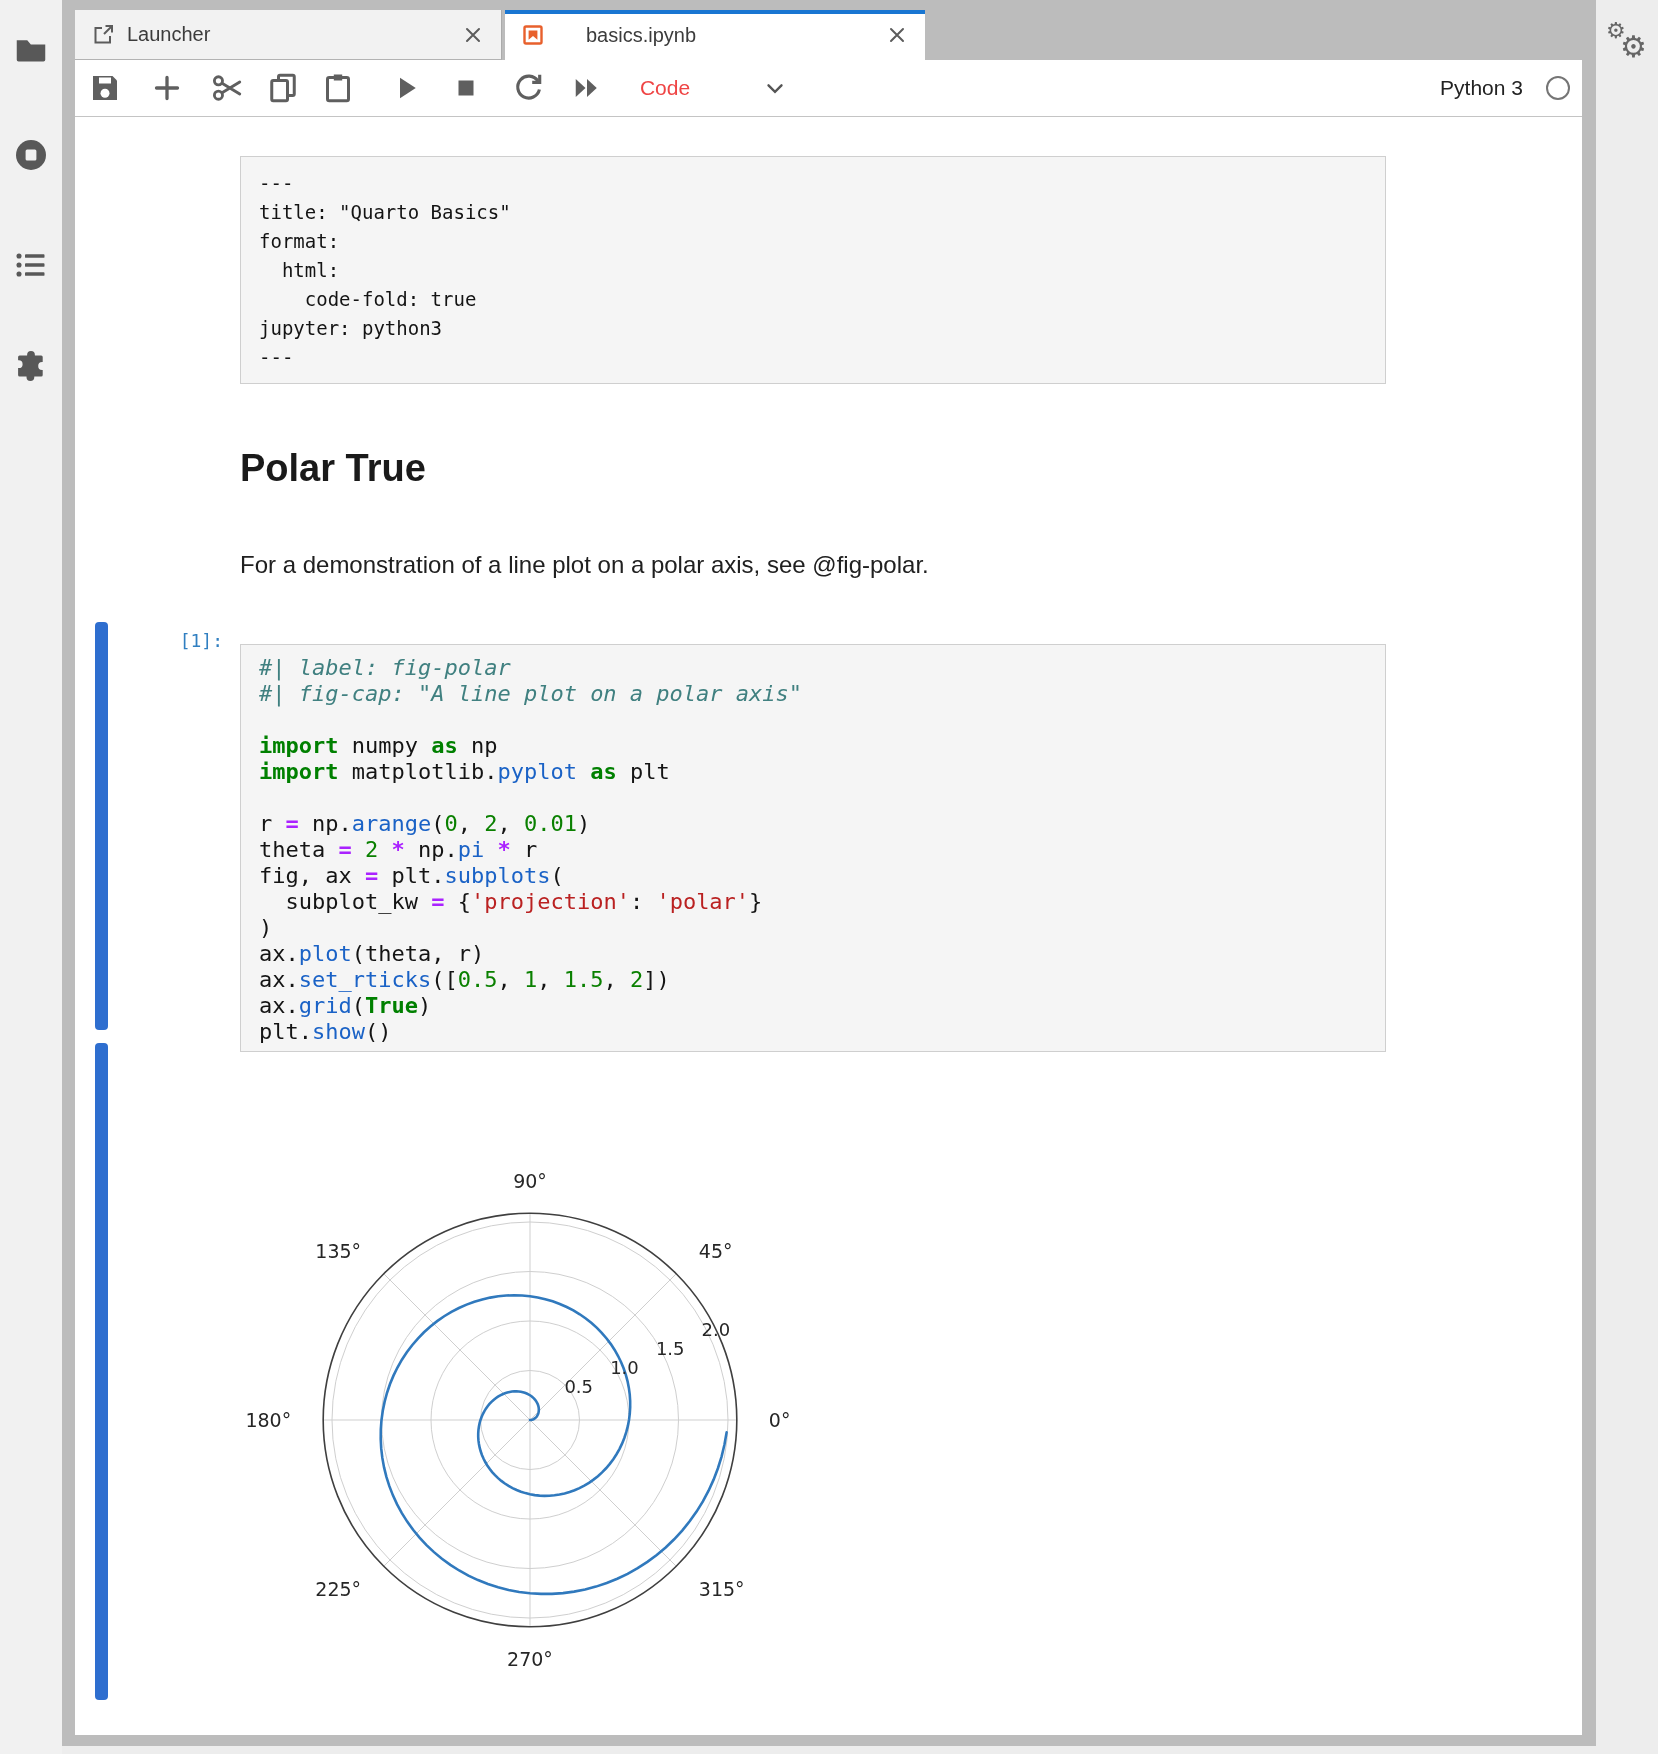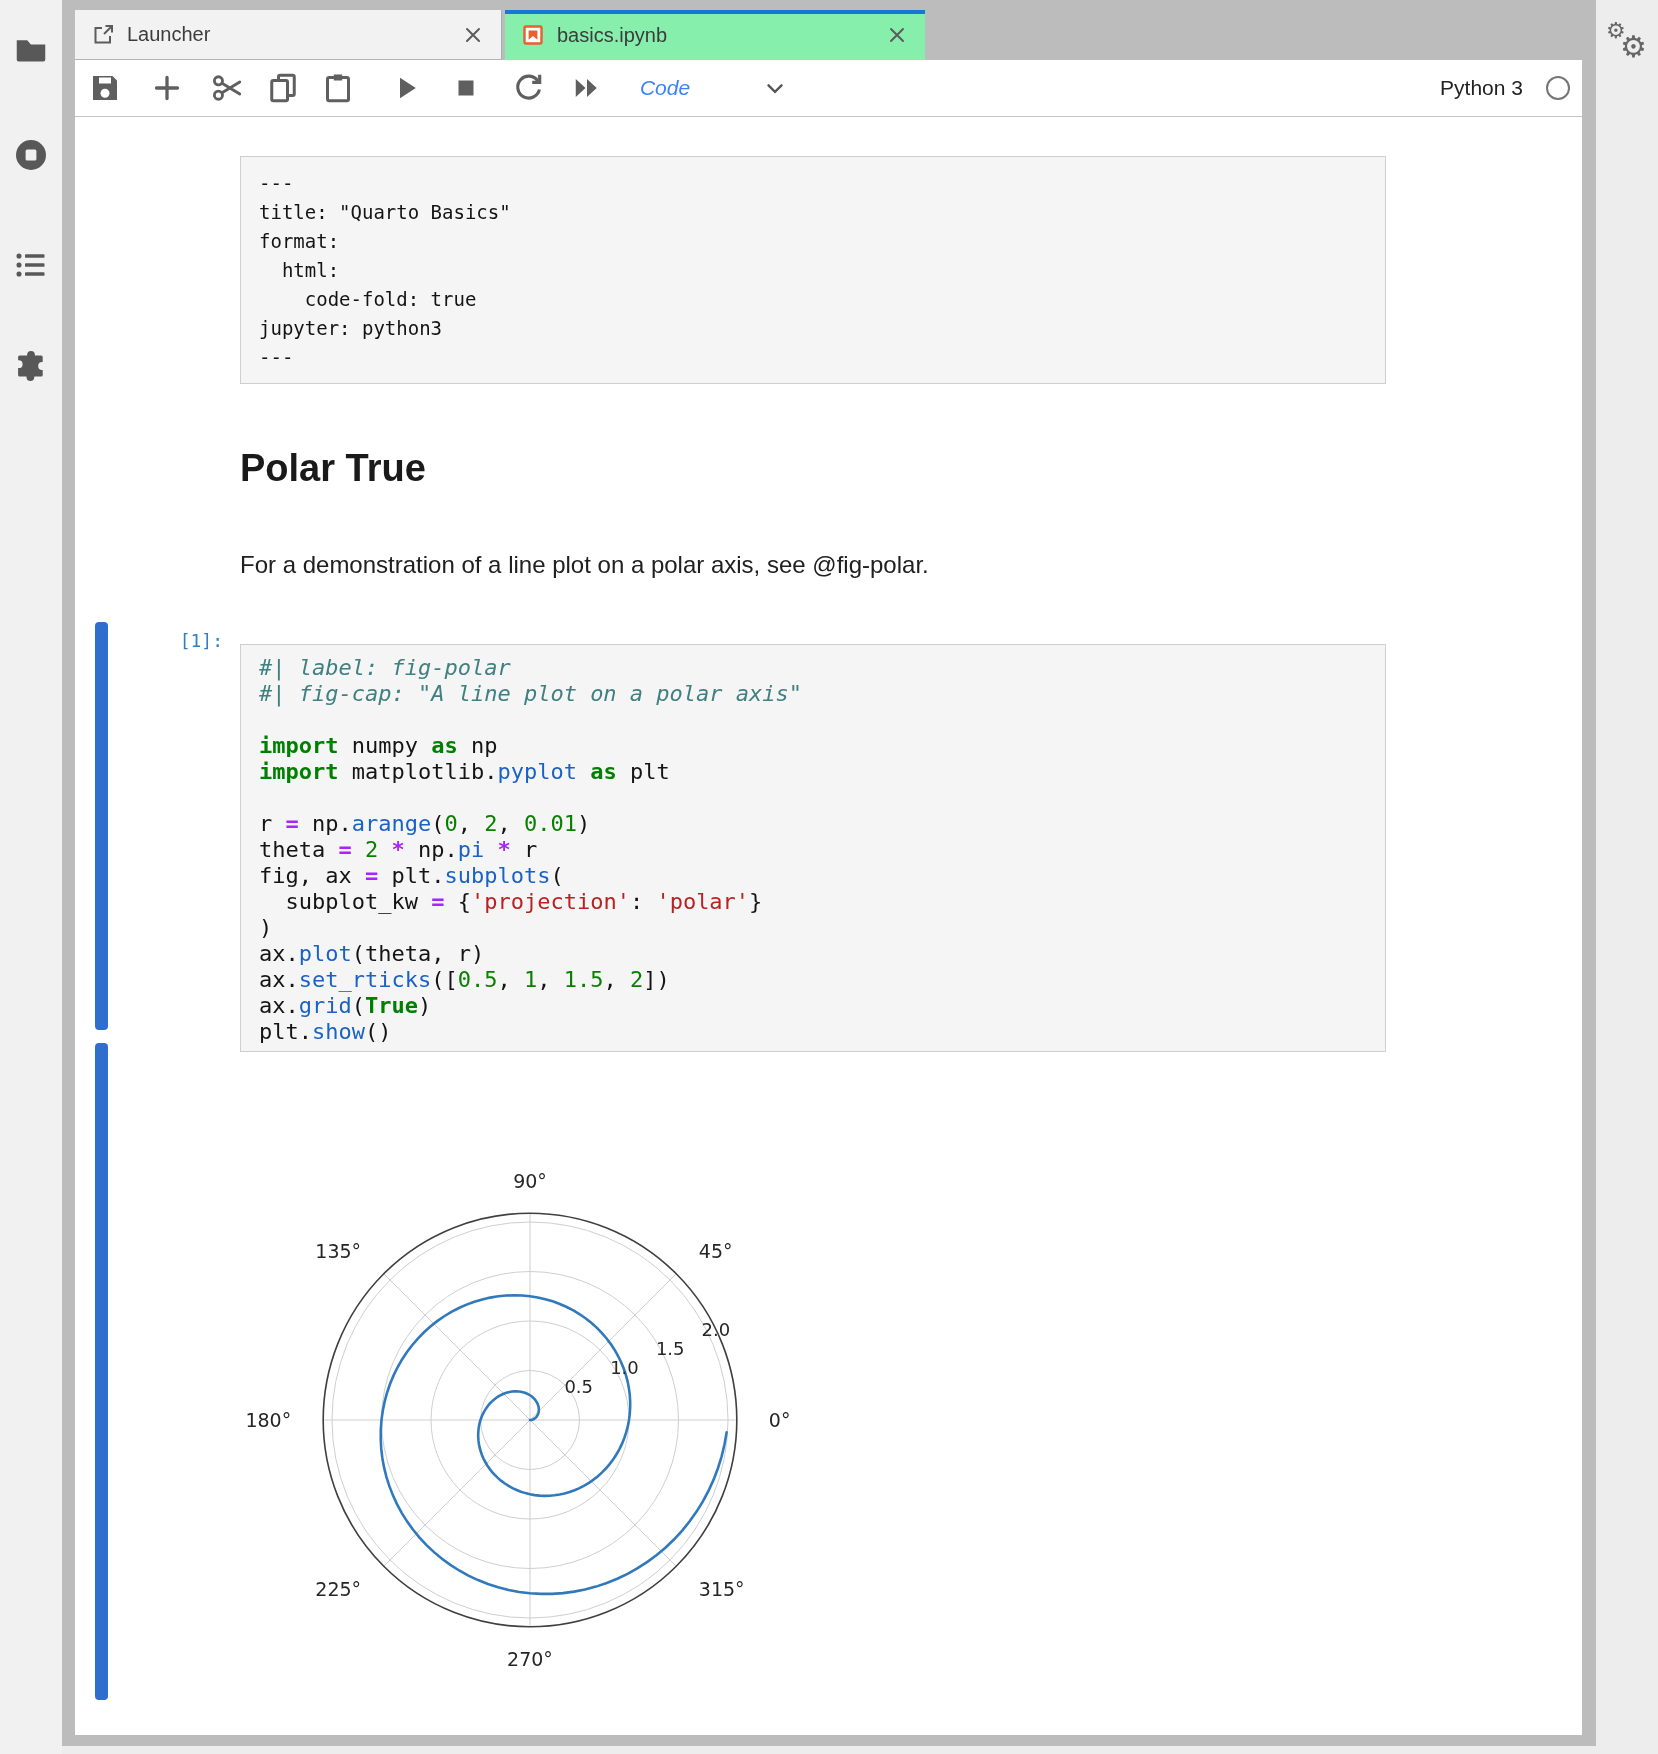--- a/index.html
+++ b/index.html
@@ -14,31 +14,31 @@
   .rail-icon{position:absolute;left:13px;width:36px;height:36px;color:#585858;cursor:pointer;}
   .right-rail{position:absolute;left:1596px;top:0;width:62px;height:1754px;background:#ededed;}
   .gears{position:absolute;left:8px;top:20px;width:48px;height:48px;color:#666;}
   .gears .g1{position:absolute;left:2px;top:0;font-size:22px;line-height:22px;}
   .gears .g2{position:absolute;left:16px;top:12px;font-size:30px;line-height:30px;}
   
   .frame{position:absolute;left:62px;top:0;width:1534px;height:1746px;background:#bcbcbc;}
   .tabbar{position:absolute;left:13px;top:10px;right:14px;height:50px;}
   .tab{position:absolute;top:0;height:50px;display:flex;align-items:center;box-sizing:border-box;cursor:pointer;}
   .tab-launcher{left:0;width:427px;background:#f2f2f2;border-right:1px solid #ababab;border-bottom:1px solid #b3b3b3;}
-  .tab-active{left:430px;width:420px;background:#86efac;}
+  .tab-active{left:430px;width:420px;background:#ffffff;gap:29px;}
   .tab-accent{position:absolute;left:0;top:0;width:100%;height:4px;}
   .tab .t-icon{width:24px;height:24px;margin-left:16px;flex:0 0 auto;}
   .tab .t-label{margin-left:12px;font-size:20px;color:#3c3c3c;flex:1 1 auto;white-space:nowrap;overflow:hidden;}
   .tab .t-close{width:24px;height:24px;margin-right:16px;flex:0 0 auto;color:#5c5c5c;cursor:pointer;}
   
   .toolbar{position:absolute;left:13px;top:60px;right:14px;height:56px;background:#fff;border-bottom:1px solid #c4c4c4;box-sizing:content-box;}
   .tb-btn{position:absolute;top:10px;width:36px;height:36px;color:#5f5f5f;cursor:pointer;}
   .tb-btn svg{width:100%;height:100%;}
   .code-select{position:absolute;left:545px;top:10px;height:36px;display:flex;align-items:center;cursor:pointer;}
-  .code-select .lbl{font-size:21px;color:#3b82f6;width:90px;text-align:center;font-style:italic;}
+  .code-select .lbl{font-size:21px;color:#ef4444;width:90px;text-align:center;}
   .code-select .chev{width:26px;height:26px;color:#555;margin-left:52px;}
   .kernel{position:absolute;right:12px;top:10px;height:36px;display:flex;align-items:center;gap:23px;}
   .kernel .klbl{font-size:21px;color:#222;}
   .kernel .kring{width:20px;height:20px;border:2px solid #757575;border-radius:50%;cursor:pointer;}
   
   .content{position:absolute;left:13px;top:117px;right:14px;bottom:11px;background:#fff;overflow:hidden;}
   .boxcell{
     position:absolute;left:165px;width:1146px;box-sizing:border-box;
     background:#f5f5f5;border:1px solid #cfcfcf;
     font-family:"DejaVu Sans Mono","Liberation Mono",monospace;

